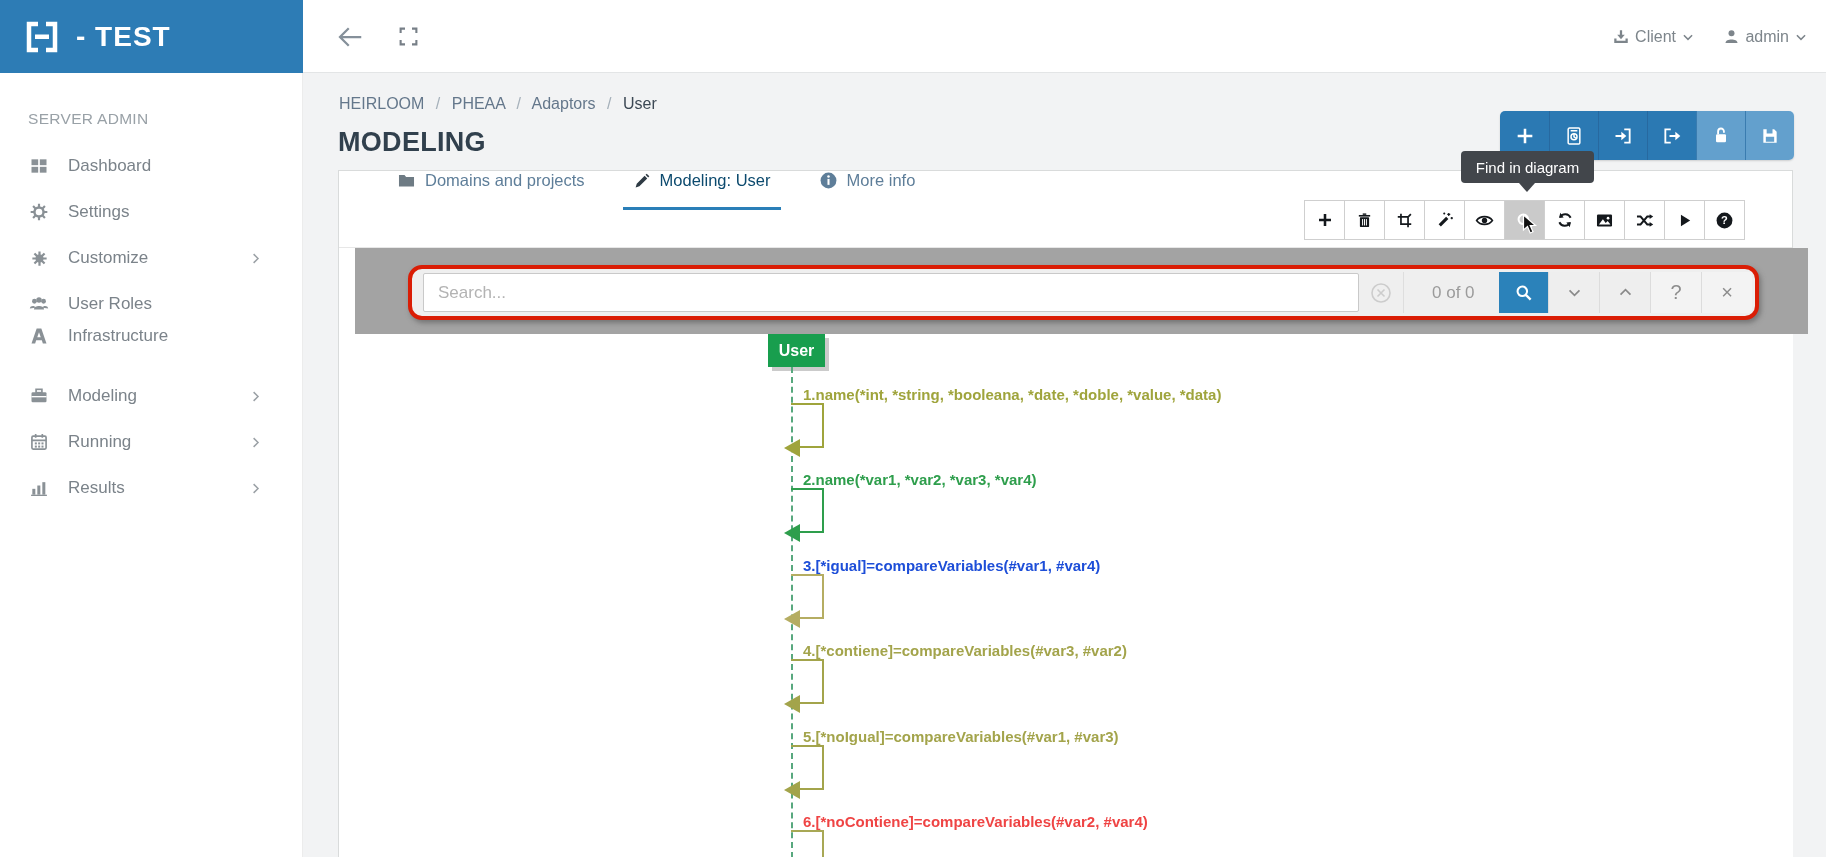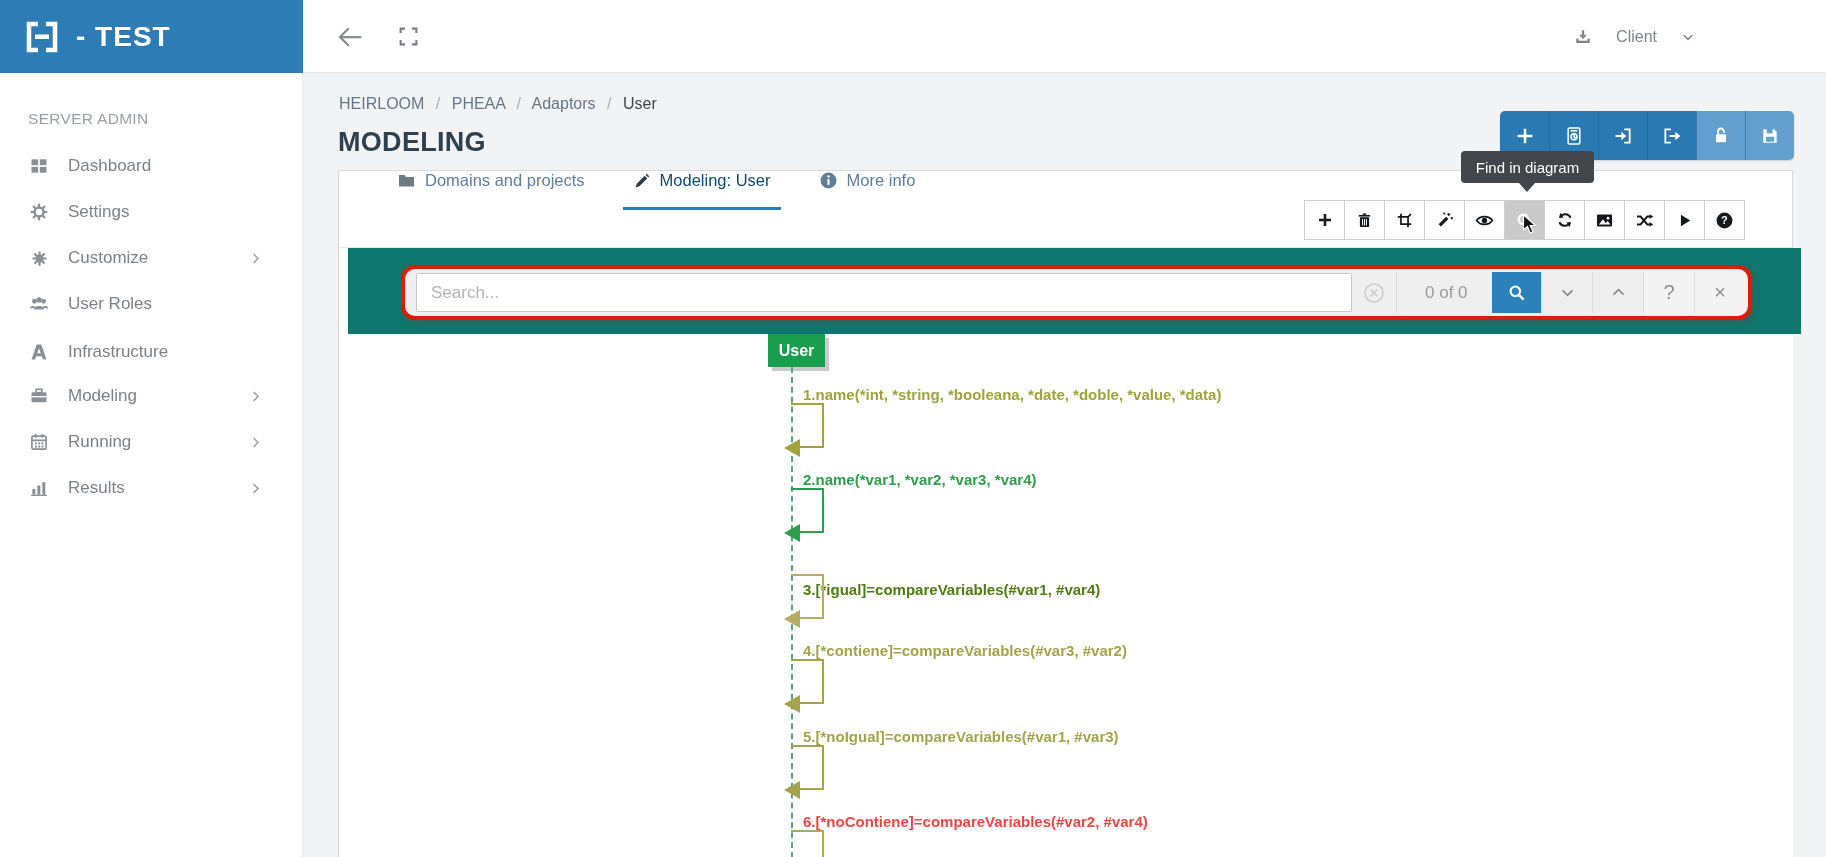--- a/index.html
+++ b/index.html
@@ -9,21 +9,21 @@
   
   #header { position:absolute; left:0; top:0; width:1826px; height:73px; background:#fff;
     border-bottom:1px solid #e3e5e6; z-index:5; }
   #brand { position:absolute; left:0; top:0; width:303px; height:73px; background:#2d7cb5;
     display:flex; align-items:center; padding-left:22px; gap:14px; }
   #brand .brand-title { color:#fff; font-size:28px; font-weight:700; letter-spacing:1px; }
   .hdr-ic { position:absolute; top:0; height:73px; display:flex; align-items:center; justify-content:center;
     cursor:pointer; color:#85909a; }
   #back-btn { left:330px; width:40px; }
   #expand-btn { left:388px; width:40px; color:#777f87; }
-  .hdr-menu { position:absolute; top:0; height:73px; display:flex; align-items:center; gap:24px;
+  .hdr-menu { position:absolute; top:0; height:73px; display:flex; align-items:center; gap:5px;
     color:#7d858b; font-size:16px; cursor:pointer; }
   #client-menu { right:131px; }
   #user-menu { right:18px; }
 
   
   #sidebar { position:absolute; left:0; top:73px; width:303px; height:784px; background:#fff;
     border-right:1px solid #ececec; z-index:4; }
   #side-label { position:absolute; left:28px; top:37px; color:#99a1a7; font-size:15.5px; letter-spacing:.3px; }
   .side-item { position:absolute; left:0; width:303px; height:46px; display:flex; align-items:center;
     cursor:pointer; color:#7b838a; font-size:17px; }
@@ -70,21 +70,21 @@
   .tab.active:after { content:""; position:absolute; left:0; right:0; bottom:-2px; height:3px; background:#2a7fb8; }
 
   
   #diag-toolbar { position:absolute; left:965px; top:29px; display:flex; z-index:3; }
   .tbtn { width:41px; height:40px; background:#fff; border:1px solid #cfcfcf; margin-left:-1px;
     display:flex; align-items:center; justify-content:center; color:#14181c; cursor:pointer; position:relative; }
   .tbtn:first-child { margin-left:0; }
   .tbtn.active { background:#cacaca; color:#fff; }
 
   
-  #find-strip { position:absolute; left:9px; top:77px; width:1453px; height:86px; background:#0f766e; }
+  #find-strip { position:absolute; left:16px; top:77px; width:1453px; height:86px; background:#a3a3a3; }
   #find-ring { position:absolute; left:53px; top:17px; width:1351px; height:55px;
     border:4px solid #da1d05; border-radius:14px; background:#efefef;
     box-shadow:2px 3px 5px rgba(80,80,80,.55); display:flex; align-items:stretch; padding:3px;
     z-index:2; }
   #find-input { flex:1; margin:1px 0 1px 8px; border:1px solid #c9c9c9; border-radius:2px;
     padding:0 14px; font-size:17px; color:#444; background:#fff; outline:none;
     font-family:"Liberation Sans",sans-serif; }
   #find-input::placeholder { color:#b3b3b3; }
   .find-ctl { display:flex; align-items:center; justify-content:center; color:#8a8a8a; cursor:pointer; }
   #find-clear { width:44px; color:#cccccc; }
@@ -148,20 +148,34 @@
         <path d="M3 14 V20 H21 V14 H18 V17 H6 V14 Z"></path>
       </svg>
     </span>
     <span>Client</span>
     <span>
       <svg width="14" height="14" viewBox="0 0 24 24" fill="none" stroke="currentColor" stroke-width="2.6">
         <path d="M5 9 L12 16 L19 9"></path>
       </svg>
     </span>
   </div>
+  <div id="user-menu" class="hdr-menu">
+    <span>
+      <svg width="17" height="17" viewBox="0 0 24 24" fill="currentColor">
+        <circle cx="12" cy="7.5" r="4.2"></circle>
+        <path d="M3.5 21 C3.5 14.5 20.5 14.5 20.5 21 Z"></path>
+      </svg>
+    </span>
+    <span>admin</span>
+    <span>
+      <svg width="14" height="14" viewBox="0 0 24 24" fill="none" stroke="currentColor" stroke-width="2.6">
+        <path d="M5 9 L12 16 L19 9"></path>
+      </svg>
+    </span>
+  </div>
 </div>
 
 <div id="sidebar">
   <div id="side-label">SERVER ADMIN</div>
 
   <div class="side-item" style="top:70px">
     <span class="sicon">
       <svg width="20" height="20" viewBox="0 0 24 24" fill="currentColor">
         <rect x="3" y="4" width="8" height="7"></rect>
           <rect x="13" y="4" width="8" height="7"></rect>
@@ -206,21 +220,21 @@
         <circle cx="7" cy="9" r="2.6"></circle>
           <circle cx="17" cy="9" r="2.6"></circle>
           <circle cx="12" cy="7.5" r="3"></circle>
         <path d="M2 17 C2 13.5 8 13.5 8 16 Z M22 17 C22 13.5 16 13.5 16 16 Z"></path>
         <path d="M6.5 18 C6.5 13 17.5 13 17.5 18 Z"></path>
       </svg>
     </span>
     <span>User Roles</span>
   </div>
 
-  <div class="side-item" style="top:256px">
+  <div class="side-item" style="top:240px">
     <span class="sicon">
       <svg width="20" height="20" viewBox="0 0 24 24" fill="currentColor">
         <path d="M9.2 3 H14.8 L21 21 H16.6 L15.4 17 H8.6 L7.4 21 H3 Z M12 7.5 L9.9 13.5 H14.1 Z"></path>
       </svg>
     </span>
     <span>Infrastructure</span>
   </div>
 
   <div class="side-item" style="top:300px">
     <span class="sicon">
@@ -525,21 +539,21 @@
   <div id="canvas">
     <div id="root-node">User</div>
     <div id="trunk"></div>
 
   <div class="diagram-step-label" style="top: 52px; color: rgb(159, 164, 60);">1.name(*int, *string, *booleana, *date, *doble, *value, *data)</div>
       <div class="step-bracket" style="top: 69px; border-color: rgb(159, 164, 60);"></div>
       <div class="step-arrow" style="top: 105px; border-right: 16px solid rgb(159, 164, 60);"></div>
       <div class="diagram-step-label" style="top: 137.4px; color: rgb(46, 158, 76);">2.name(*var1, *var2, *var3, *var4)</div>
       <div class="step-bracket" style="top: 154.4px; border-color: rgb(46, 158, 76);"></div>
       <div class="step-arrow" style="top: 190.4px; border-right: 16px solid rgb(46, 158, 76);"></div>
-      <div class="diagram-step-label" style="top: 222.8px; color: #4d7c0f; margin-top: 24px;">3.[*igual]=compareVariables(#var1, #var4)</div>
+      <div class="diagram-step-label" style="top: 222.8px; color: #1d4ed8;">3.[*igual]=compareVariables(#var1, #var4)</div>
       <div class="step-bracket" style="top: 239.8px; border-color: rgb(181, 173, 98);"></div>
       <div class="step-arrow" style="top: 275.8px; border-right: 16px solid rgb(181, 173, 98);"></div>
       <div class="diagram-step-label" style="top: 308.2px; color: rgb(163, 164, 75);">4.[*contiene]=compareVariables(#var3, #var2)</div>
       <div class="step-bracket" style="top: 325.2px; border-color: rgb(163, 164, 75);"></div>
       <div class="step-arrow" style="top: 361.2px; border-right: 16px solid rgb(163, 164, 75);"></div>
       <div class="diagram-step-label" style="top: 393.6px; color: rgb(163, 164, 75);">5.[*noIgual]=compareVariables(#var1, #var3)</div>
       <div class="step-bracket" style="top: 410.6px; border-color: rgb(163, 164, 75);"></div>
       <div class="step-arrow" style="top: 446.6px; border-right: 16px solid rgb(163, 164, 75);"></div>
       <div class="diagram-step-label" style="top: 479px; color: #ef4444;">6.[*noContiene]=compareVariables(#var2, #var4)</div>
       <div class="step-bracket" style="top: 496px; border-color: rgb(168, 168, 85);"></div>

